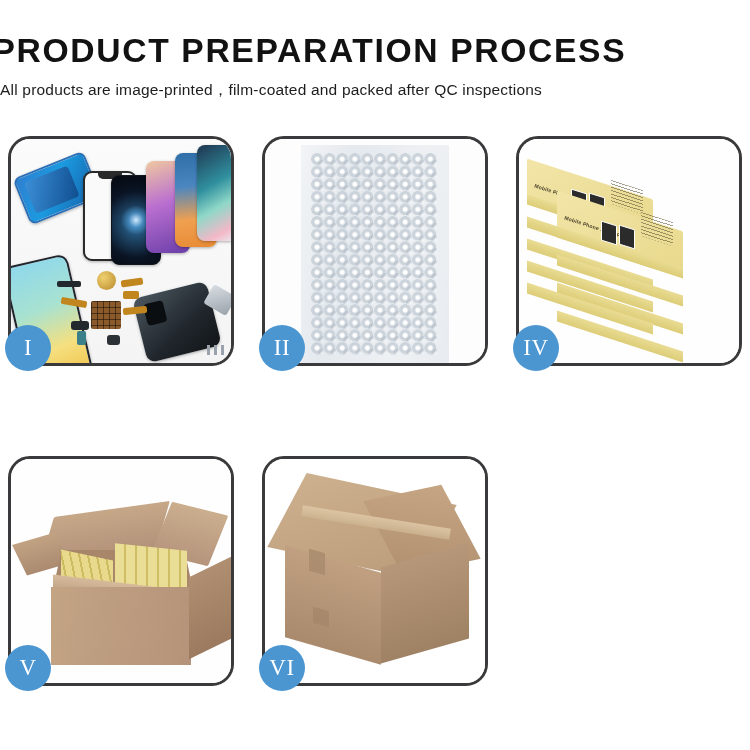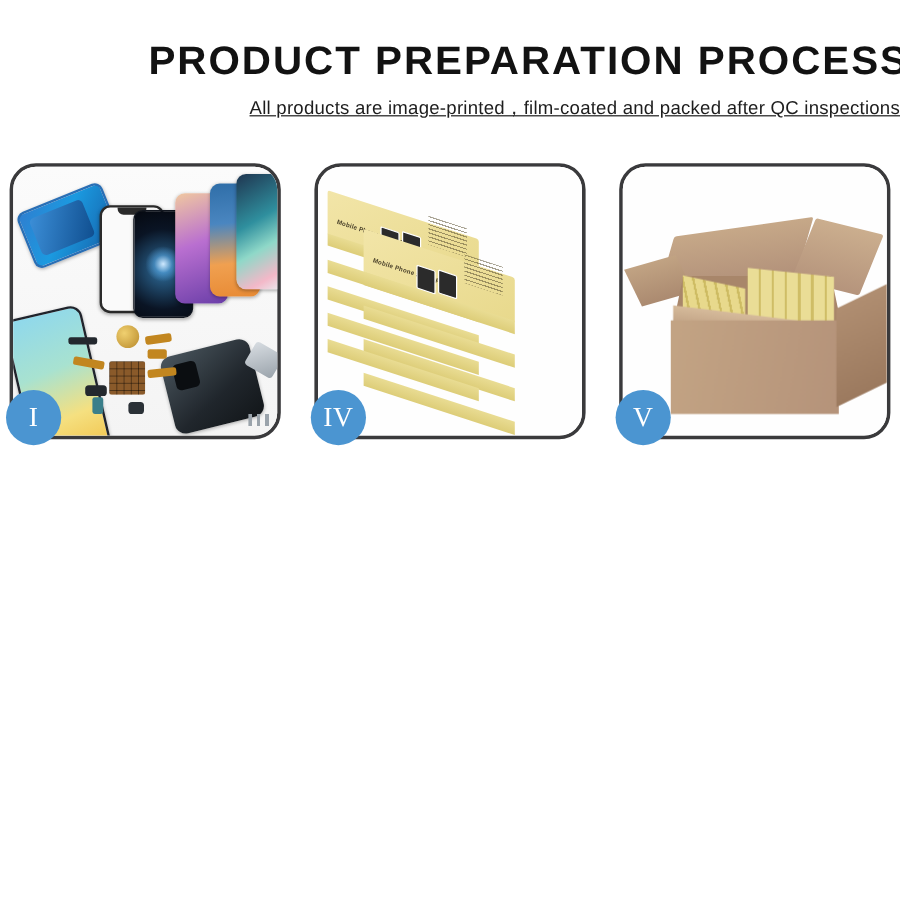--- a/index.html
+++ b/index.html
@@ -3,35 +3,34 @@
 <meta charset="utf-8">
 <style>
   html,body{margin:0;padding:0;}
   body{
     width:750px;height:750px;
     background:#ffffff;
     font-family:"Liberation Sans", sans-serif;
     overflow:hidden;
     position:relative;
   }
-  .header{ text-align:right; padding-top:34px; }
+  .header{ text-align:left; padding-top:34px; }
   .title{
     font-size:33px;
     font-weight:bold;
     letter-spacing:1.6px;
     color:#121212;
     line-height:1;
     transform:scaleX(1.02);
   }
   .subtitle{
     font-size:15.5px;
     color:#1d1d1d;
     margin-top:13px;
     letter-spacing:.2px;
-    text-decoration:underline;
   }
 
   .grid{
     position:absolute;
     left:8px; top:136px;
     width:734px;
     display:grid;
     grid-template-columns:repeat(3,226px);
     grid-template-rows:230px 230px;
     column-gap:28px;
@@ -339,20 +338,27 @@
       <div class="part flex f2"></div>
       <div class="part flex f3"></div>
       <div class="part flex f4"></div>
       <div class="part smallsq"></div>
       <div class="part screws"></div>
       <div class="part tool"></div>
     </div>
     <div class="badge">I</div>
   </div>
 
+  <div class="panel">
+    <div class="panel-inner p2">
+      <div class="wrap-sheet"></div>
+      <div class="bubbles"></div>
+    </div>
+    <div class="badge">II</div>
+  </div>
 
 
   <div class="panel">
     <div class="panel-inner p4">
 
       <div class="stk boxlid" style="left:8px;top:40px;width:126px;height:38px;transform:skewY(18deg);"></div>
       <div class="stk lbl" style="left:14px;top:54px;transform:rotate(18deg);">Mobile Phone Spare Parts</div>
       <div class="stk scrn" style="left:52px;top:52px;width:14px;height:18px;transform:skewY(18deg);"></div>
       <div class="stk scrn" style="left:70px;top:56px;width:14px;height:18px;transform:skewY(18deg);"></div>
       <div class="stk lines" style="left:92px;top:46px;width:32px;height:24px;transform:skewY(18deg);"></div>
@@ -386,14 +392,26 @@
       <div class="c5-inner"></div>
       <div class="c5-boxes1"></div>
       <div class="c5-boxes2"></div>
       <div class="c5-flapFront"></div>
       <div class="c5-body"></div>
       <div class="c5-right"></div>
     </div>
     <div class="badge">V</div>
   </div>
 
+  <div class="panel">
+    <div class="panel-inner p6">
+      <div class="c6-top"></div>
+      <div class="c6-topR"></div>
+      <div class="c6-tape"></div>
+      <div class="c6-left"></div>
+      <div class="c6-right"></div>
+      <div class="c6-tab1"></div>
+      <div class="c6-tab2"></div>
+    </div>
+    <div class="badge">VI</div>
+  </div>
 
 </div>
 
 </body></html>

